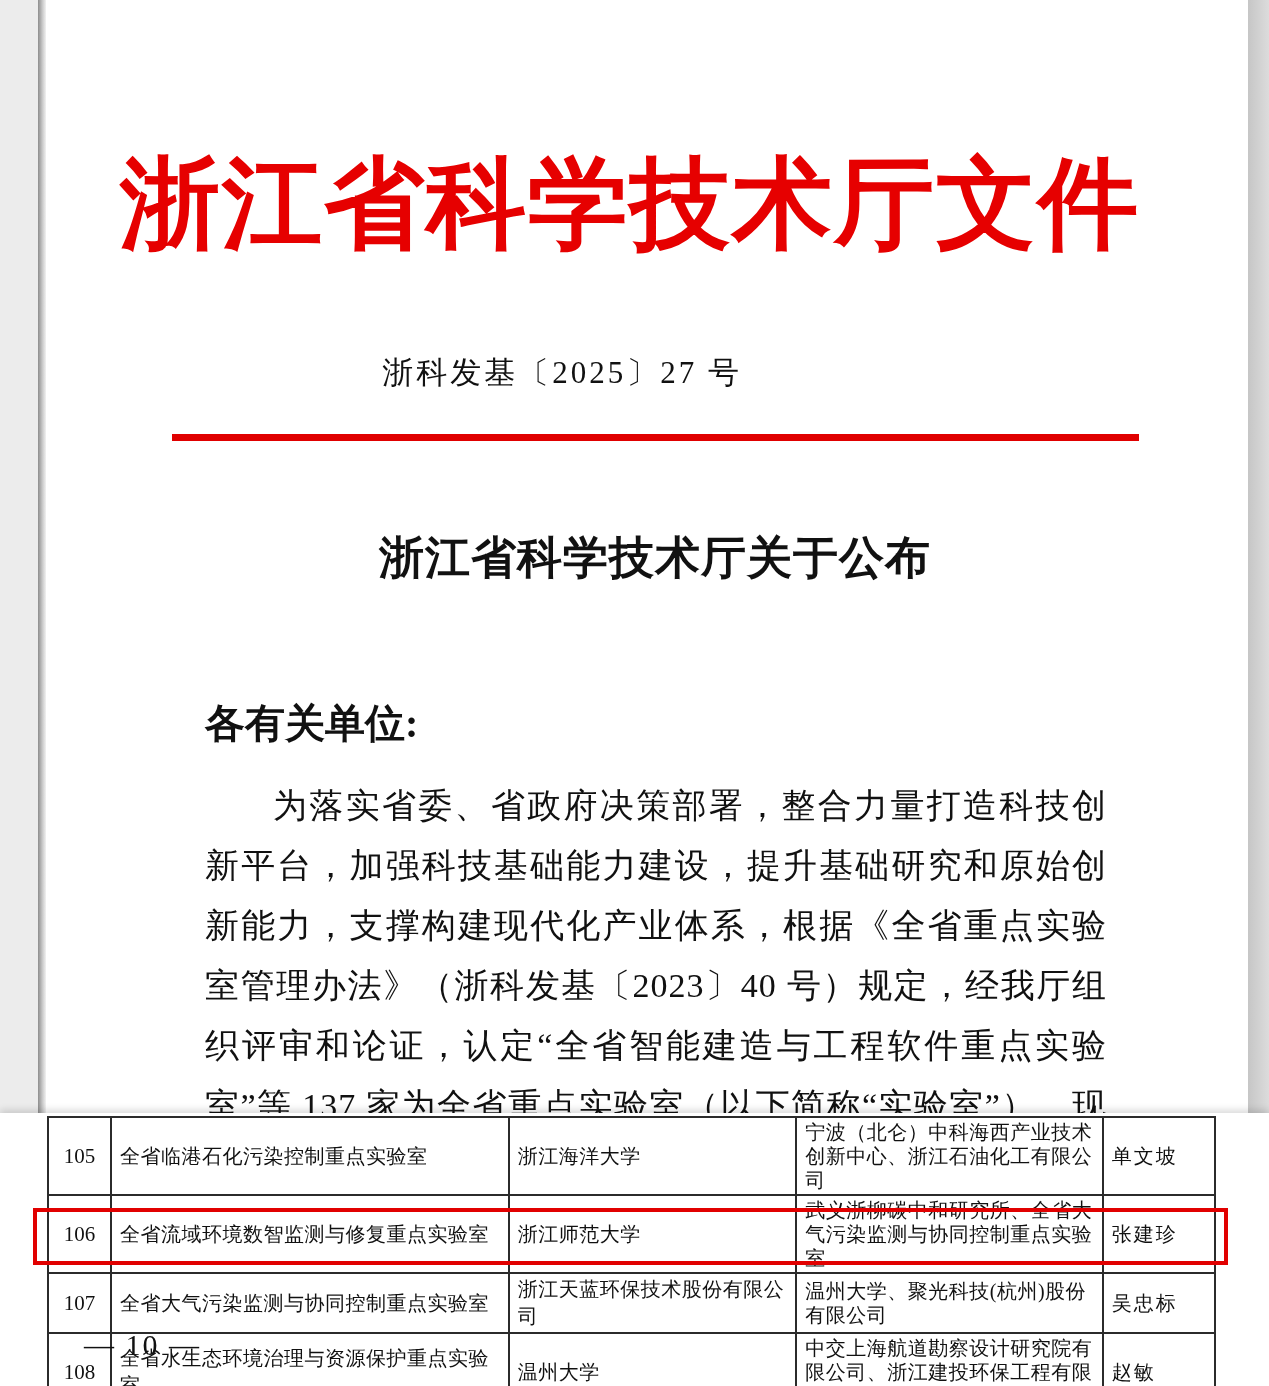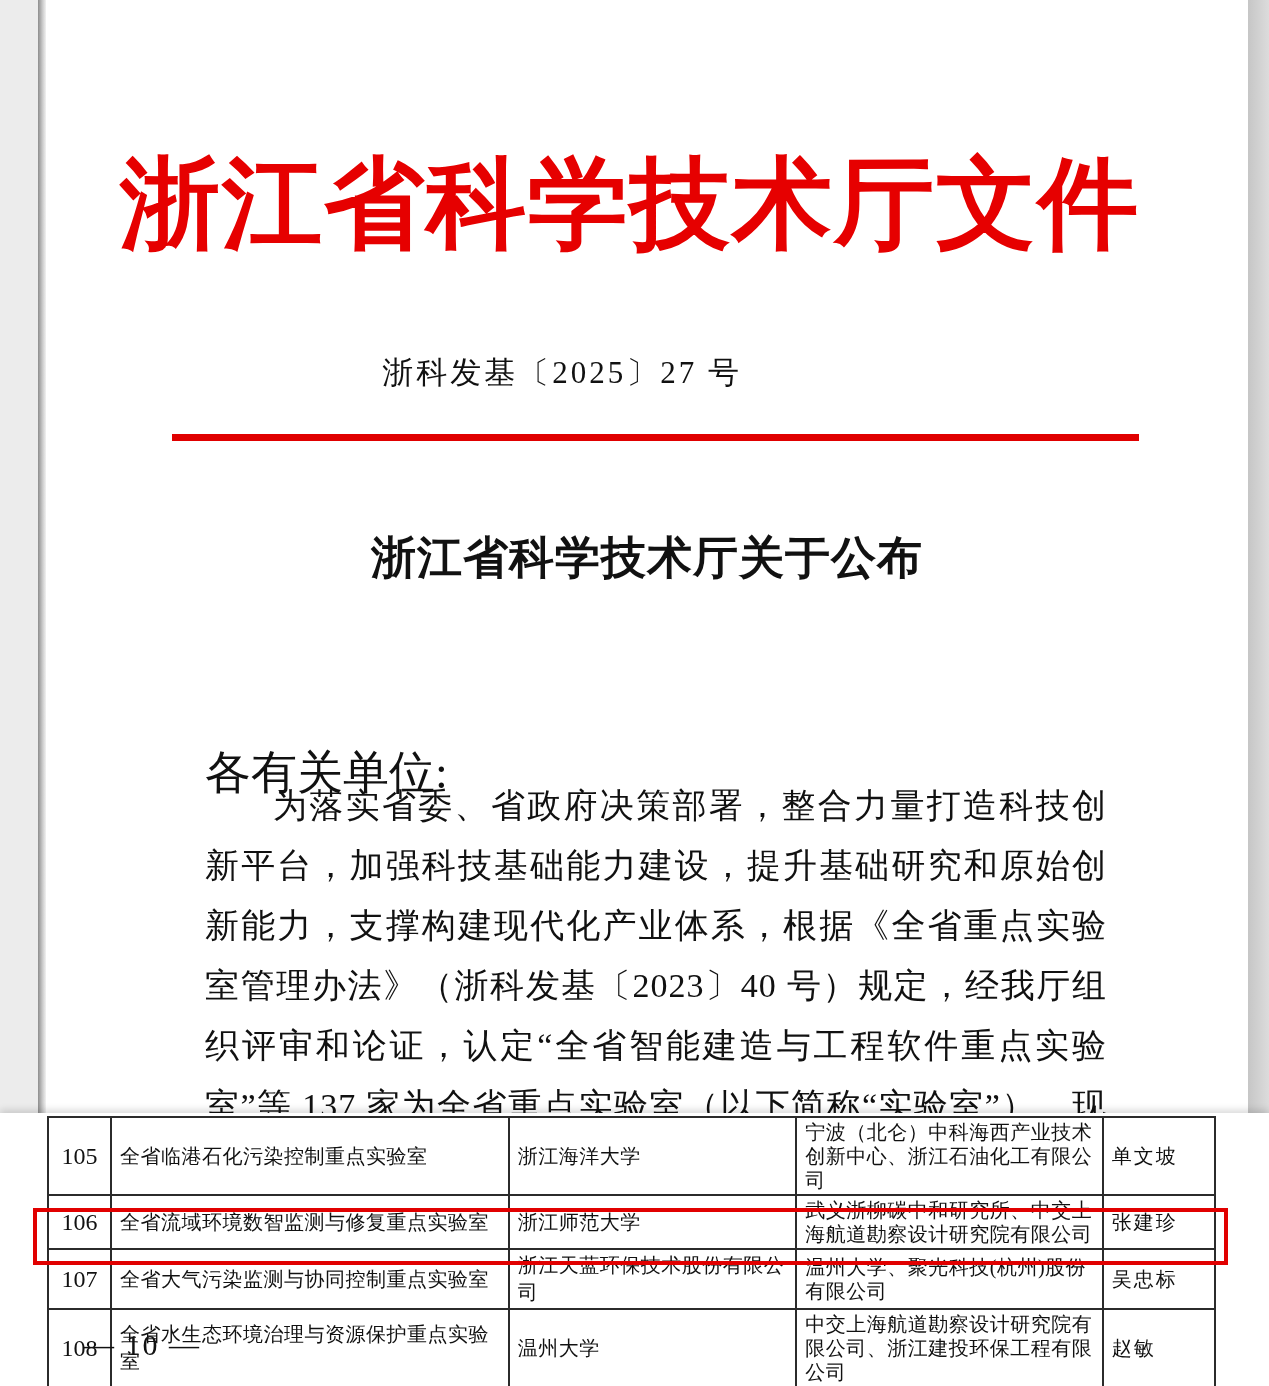--- a/index.html
+++ b/index.html
@@ -44,25 +44,26 @@
     position:absolute;left:172px;top:434px;width:967px;height:7px;
     background:#e00000;
   }
   .notice-title{
     position:absolute;left:46px;width:1202px;
     text-align:center;
     font-size:45px;font-weight:bold;
     letter-spacing:1px;
     white-space:nowrap;
   }
-  .notice-line1{top:528px;}
+  .notice-line1{top:528px;margin-left:8px;}
   .notice-line2{top:600px;}
   .salutation{
-    position:absolute;left:205px;top:742px;
-    font-size:46px;
+    position:absolute;left:205px;top:696px;
+    font-size:40px;
+    font-weight:bold;
   }
   .body-paragraph{
     position:absolute;left:205px;top:776px;width:902px;
     font-size:34px;line-height:60px;
     text-align:justify;
     text-indent:2em;
     letter-spacing:1px;
   }
   
   .table-section{
@@ -76,21 +77,21 @@
     border-collapse:collapse;
     table-layout:fixed;
     font-size:20px;
   }
   table.lab-table td{
     border:2px solid #2b2b2b;
     padding:2px 8px;
     vertical-align:middle;
     overflow:hidden;
   }
-  td.col-no{text-align:center;font-size:24px;}
+  td.col-no{text-align:center;font-size:21px;}
   td.col-lab{padding-left:30px;letter-spacing:0.5px;}
   td.col-inst{padding-left:16px;letter-spacing:0.5px;}
   td.col-partners{line-height:24px;letter-spacing:0.5px;border-radius:8px;}
   td.col-director{letter-spacing:2px;}
   tr.r1{height:49px;}
   tr.r2{height:47px;}
   tr.r3{height:52px;margin-top:12px;}
   tr.r4{height:47px;}
   .highlight-box{
     position:absolute;left:33px;top:1208px;width:1187px;height:49px;
@@ -141,21 +142,21 @@
           <td class="col-no">105</td>
           <td class="col-lab">全省临港石化污染控制重点实验室</td>
           <td class="col-inst">浙江海洋大学</td>
           <td class="col-partners">宁波（北仑）中科海西产业技术创新中心、浙江石油化工有限公司</td>
           <td class="col-director">单文坡</td>
         </tr>
         <tr class="r2">
           <td class="col-no">106</td>
           <td class="col-lab">全省流域环境数智监测与修复重点实验室</td>
           <td class="col-inst">浙江师范大学</td>
-          <td class="col-partners">武义浙柳碳中和研究所、中交上海航道勘察设计研究院有限公司</td>
+          <td class="col-partners">武义浙柳碳中和研究所、全省大气污染监测与协同控制重点实验室</td>
           <td class="col-director">张建珍</td>
         </tr>
         <tr class="r3">
           <td class="col-no">107</td>
           <td class="col-lab">全省大气污染监测与协同控制重点实验室</td>
           <td class="col-inst">浙江天蓝环保技术股份有限公司</td>
           <td class="col-partners">温州大学、聚光科技(杭州)股份有限公司</td>
           <td class="col-director">吴忠标</td>
         </tr>
         <tr class="r4">

